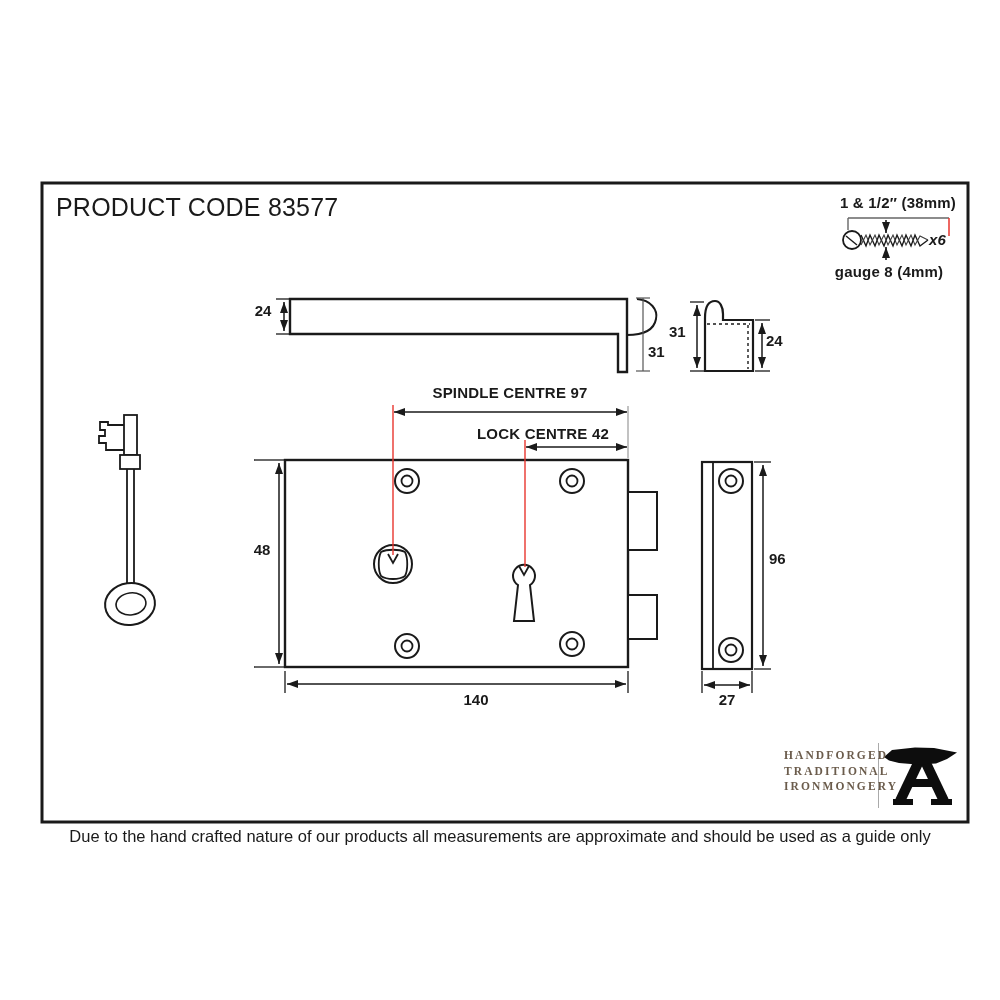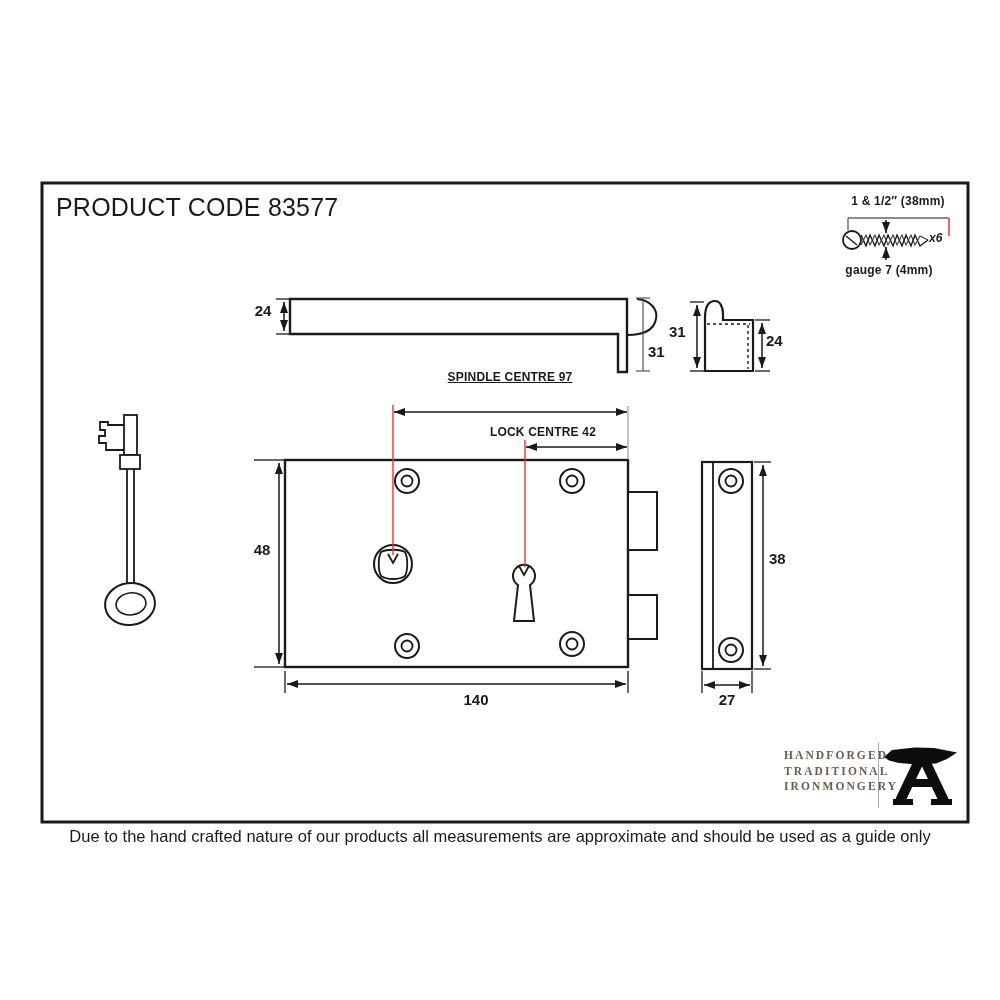--- a/index.html
+++ b/index.html
@@ -2,21 +2,21 @@
 <html><head>
 <meta charset="utf-8">
 <style>
   html,body{margin:0;padding:0;background:#ffffff;}
   body{width:1000px;height:1000px;position:relative;font-family:"Liberation Sans",sans-serif;color:#1a1a1a;}
   .stage{position:absolute;inset:0;width:912px;height:1000px;margin-top:7px;}
   svg.draw{position:absolute;left:0;top:0;}
   .lbl{position:absolute;white-space:nowrap;color:#1a1a1a;}
   .code{font-size:25px;font-weight:400;letter-spacing:.2px;}
   .dim{font-size:15px;font-weight:700;}
-  .dimlabel{font-size:12px;font-weight:700;letter-spacing:.2px;text-align:center;}
+  .dimlabel{font-size:15px;font-weight:700;letter-spacing:.2px;text-align:center;}
   .ctr{transform:translateX(-50%);}
   .disclaimer{width:1000px;text-align:center;font-size:16.5px;font-weight:400;}
   .logo-text{font-family:"Liberation Serif",serif;font-size:11.5px;font-weight:700;
              letter-spacing:2.1px;color:#6b5c4c;line-height:15.5px;}
 </style>
 </head>
 <body>
 
 <div class="stage">
 
@@ -150,35 +150,35 @@
     <line x1="893" y1="795" x2="913" y2="795" stroke="#0d0d0d" stroke-width="6"></line>
     <line x1="931" y1="795" x2="952" y2="795" stroke="#0d0d0d" stroke-width="6"></line>
     <path d="M884,750 L892,743 L915,740.5 L934,741 L957,745.5 L947,752 L936,756.5 L917,757.5 L899,756 L889,753.5 Z" fill="#0d0d0d"></path>
   </g>
 </svg>
 
 <div class="lbl code" style="left:56px;top:186px;">PRODUCT CODE 83577</div>
 
 <div class="lbl dimlabel ctr" style="left:898px;top:187px;">1 &amp; 1/2″ (38mm)</div>
 <div class="lbl dimlabel" style="left:929px;top:224px;font-style:italic;">x6</div>
-<div class="lbl dimlabel ctr" style="left:889px;top:256px;">gauge 7 (4mm)</div>
+<div class="lbl dimlabel ctr" style="left:889px;top:256px;">gauge 8 (4mm)</div>
 
 <div class="lbl dim ctr" style="left:263px;top:295px;">24</div>
 <div class="lbl dim" style="left:648px;top:336px;">31</div>
 
 <div class="lbl dim" style="left:669px;top:316px;">31</div>
 <div class="lbl dim" style="left:766px;top:325px;">24</div>
 
-<div class="lbl dimlabel ctr" style="left:510px;top:363px;text-decoration:underline;">SPINDLE CENTRE 97</div>
+<div class="lbl dimlabel ctr" style="left:510px;top:377px;">SPINDLE CENTRE 97</div>
 <div class="lbl dimlabel ctr" style="left:543px;top:418px;">LOCK CENTRE 42</div>
 
 <div class="lbl dim ctr" style="left:262px;top:534px;">48</div>
 <div class="lbl dim ctr" style="left:476px;top:684px;">140</div>
 
-<div class="lbl dim" style="left:769px;top:543px;">38</div>
+<div class="lbl dim" style="left:769px;top:543px;">96</div>
 <div class="lbl dim ctr" style="left:727px;top:684px;">27</div>
 
 <div class="lbl disclaimer" style="left:0;top:820px;">Due to the hand crafted nature of our products all measurements are approximate and should be used as a guide only</div>
 
 <div class="lbl logo-text" style="left:784px;top:741px;">
   <div>HANDFORGED</div>
   <div>TRADITIONAL</div>
   <div>IRONMONGERY</div>
 </div>
 

